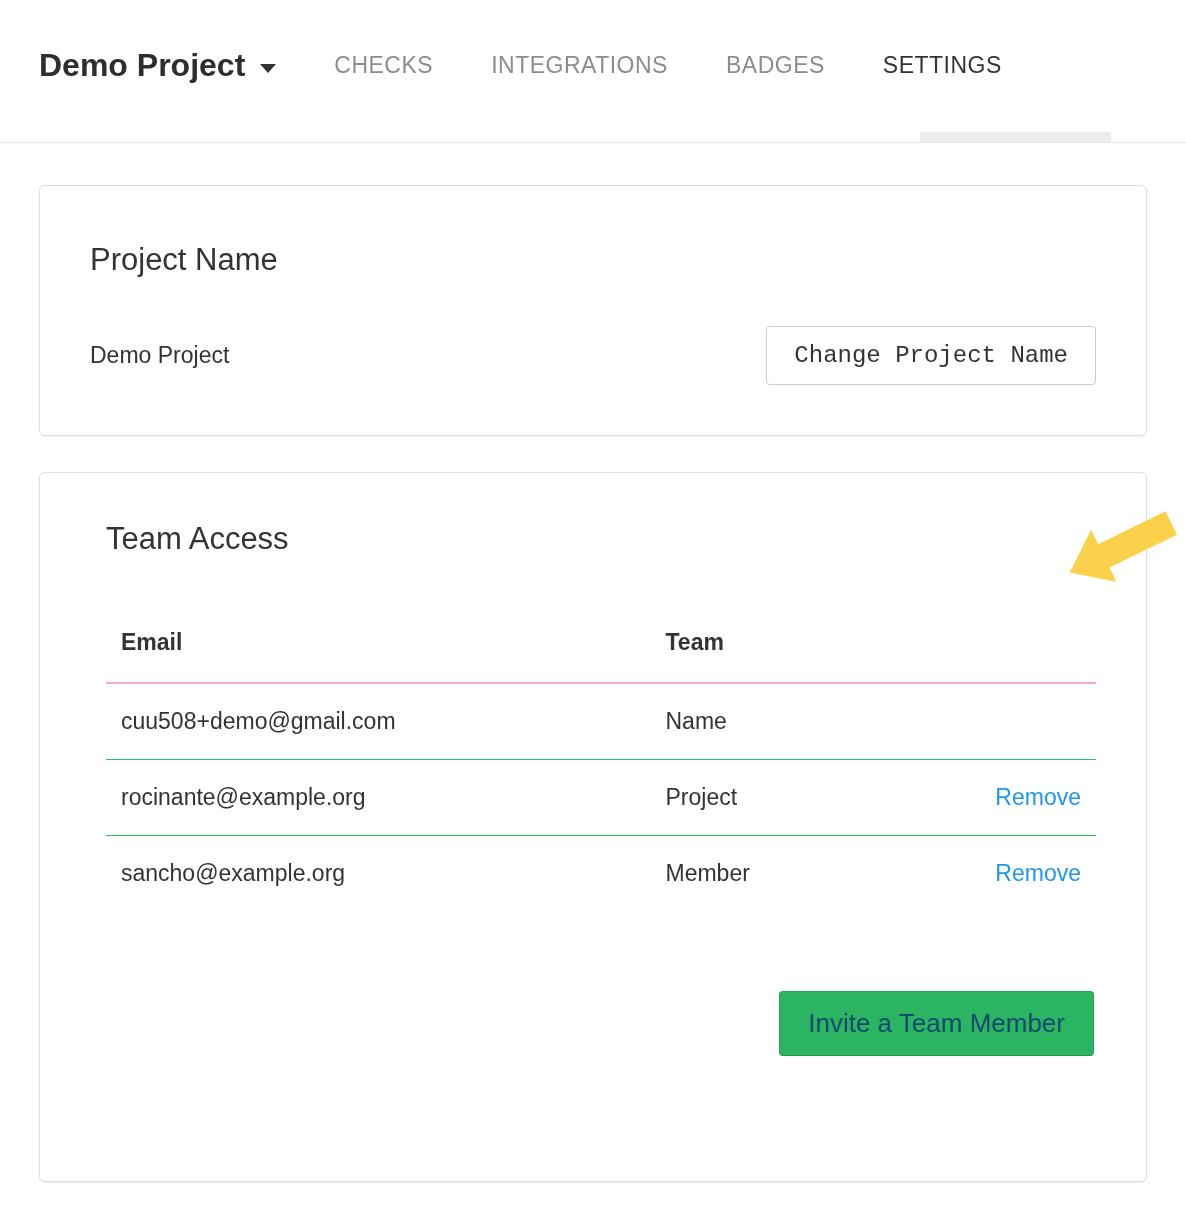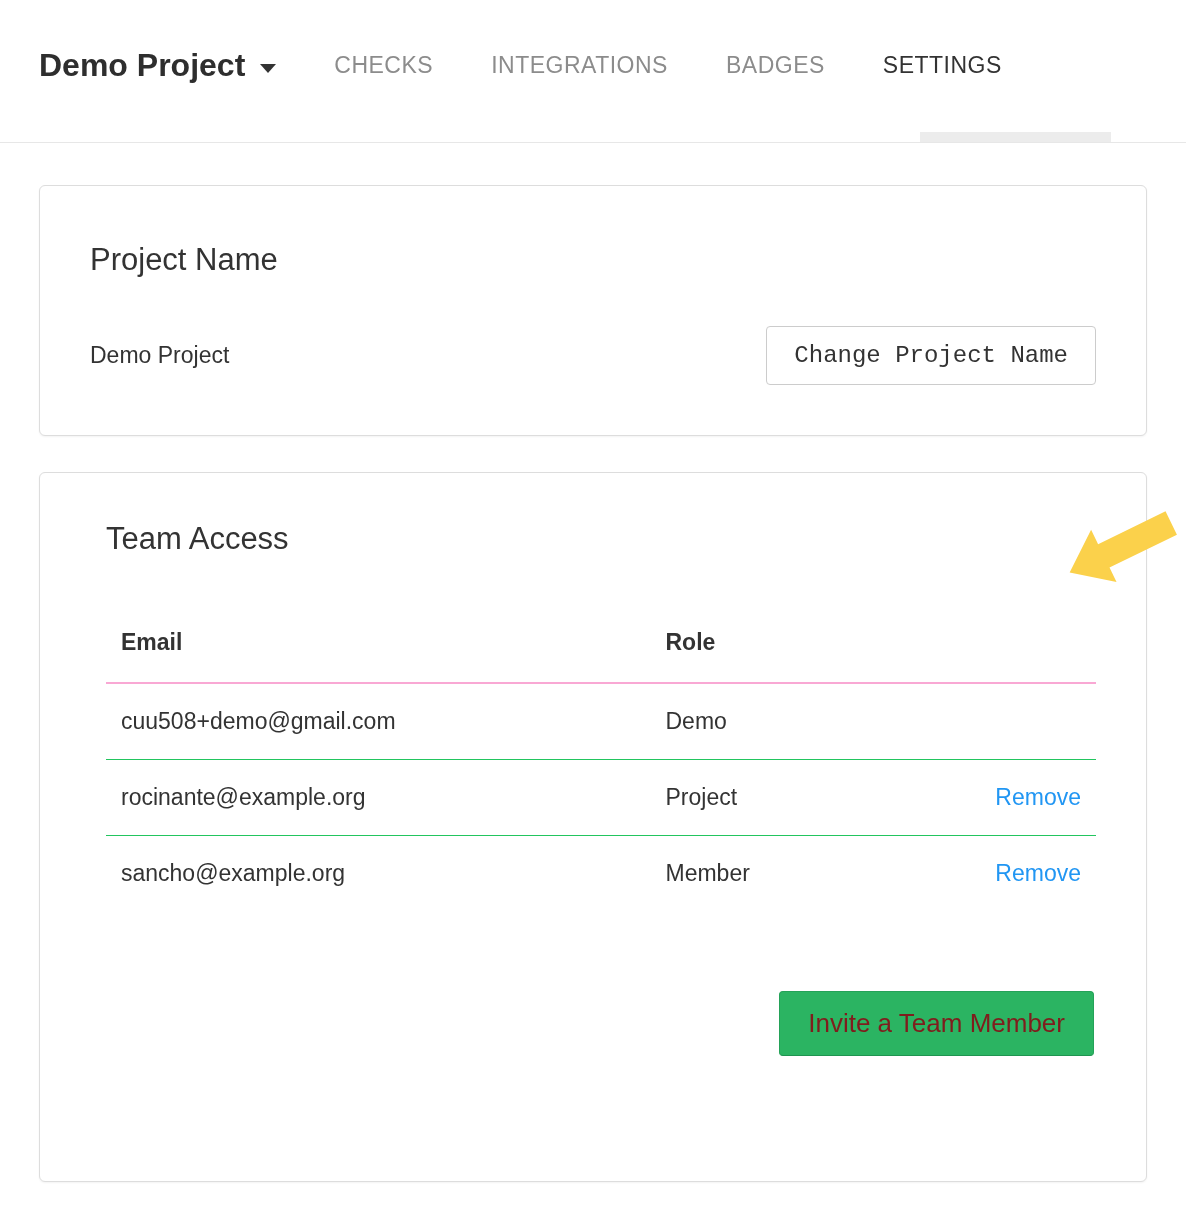--- a/index.html
+++ b/index.html
@@ -42,21 +42,21 @@
   .col-email { width:55%; }
   .col-role  { width:28%; }
   .col-action { width:17%; text-align:right; }
   td.cell-action { text-align:right; }
   .remove-link { color:#2196f3; text-decoration:none; font-size:23px; cursor:pointer; }
   .remove-link:empty { display:none; }
 
   
   .invite-row { display:flex; justify-content:flex-end; margin-top:80px; padding-right:2px; }
   .btn-success { background:#2bb462; border:1px solid #24a258; border-bottom-color:#1f9450;
-    border-radius:4px; color:#7f1d1d; font-size:26px; padding:16px 28px; cursor:pointer;
+    border-radius:4px; color:#0c4a6e; font-size:26px; padding:16px 28px; cursor:pointer;
     font-family:"Liberation Sans", sans-serif; }
 </style>
 </head>
 <body>
 
 <div class="topbar">
   <div class="topbar-inner">
     <div class="project-title">
       <span>Demo Project</span>
       <span class="caret"></span>
@@ -83,28 +83,28 @@
     <div class="card-heading">Team Access</div>
 
     <svg class="anno-arrow" viewBox="0 0 118 76" xmlns="http://www.w3.org/2000/svg">
       <polygon points="2,37 40,8 40,24 115,24 115,50 40,50 40,66" fill="#fbd14b" transform="rotate(-26 58 37)"></polygon>
     </svg>
 
     <table class="team-table">
       <thead>
         <tr>
           <th class="col-email">Email</th>
-          <th class="col-role">Role</th>
+          <th class="col-role">Team</th>
           <th class="col-action"></th>
         </tr>
       </thead>
       <tbody>
         <tr>
           <td>cuu508+demo@gmail.com</td>
-          <td>Demo</td>
+          <td>Name</td>
           <td class="cell-action"></td>
         </tr>
         <tr>
           <td>rocinante@example.org</td>
           <td>Project</td>
           <td class="cell-action"><a class="remove-link">Remove</a></td>
         </tr>
         <tr>
           <td>sancho@example.org</td>
           <td>Member</td>

